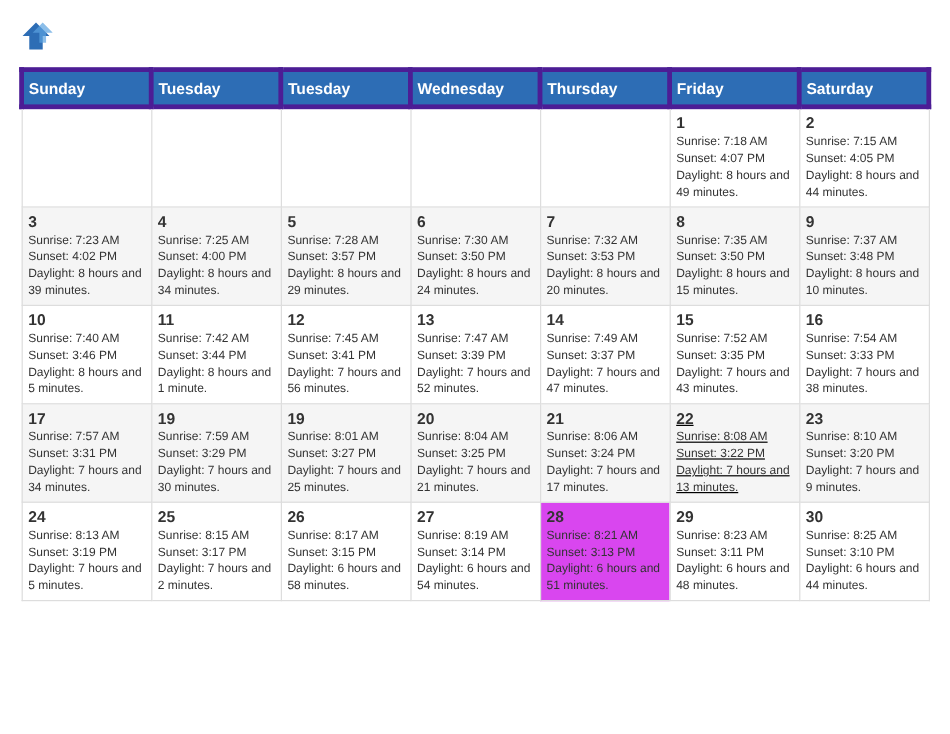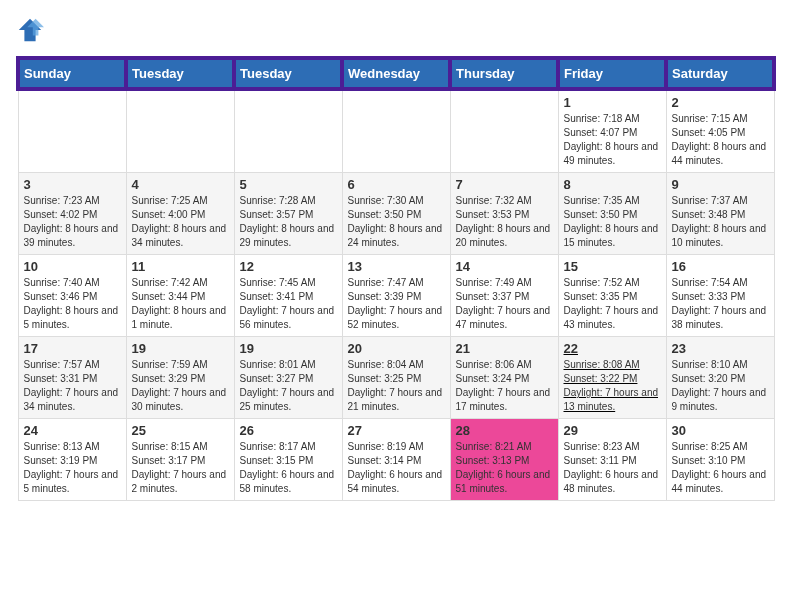--- a/index.html
+++ b/index.html
@@ -289,21 +289,21 @@
           <div class="day-info">Sunrise: 8:17 AM
 Sunset: 3:15 PM
 Daylight: 6 hours and 58 minutes.</div>
         </td>
         <td style="background: rgb(255, 255, 255);">
           <div class="day-number">27</div>
           <div class="day-info">Sunrise: 8:19 AM
 Sunset: 3:14 PM
 Daylight: 6 hours and 54 minutes.</div>
         </td>
-        <td style="background: #ec4899;">
+        <td style="background: #d946ef;">
           <div class="day-number">28</div>
           <div class="day-info">Sunrise: 8:21 AM
 Sunset: 3:13 PM
 Daylight: 6 hours and 51 minutes.</div>
         </td>
         <td style="background: rgb(255, 255, 255); margin-left: 28px;">
           <div class="day-number">29</div>
           <div class="day-info">Sunrise: 8:23 AM
 Sunset: 3:11 PM
 Daylight: 6 hours and 48 minutes.</div>

